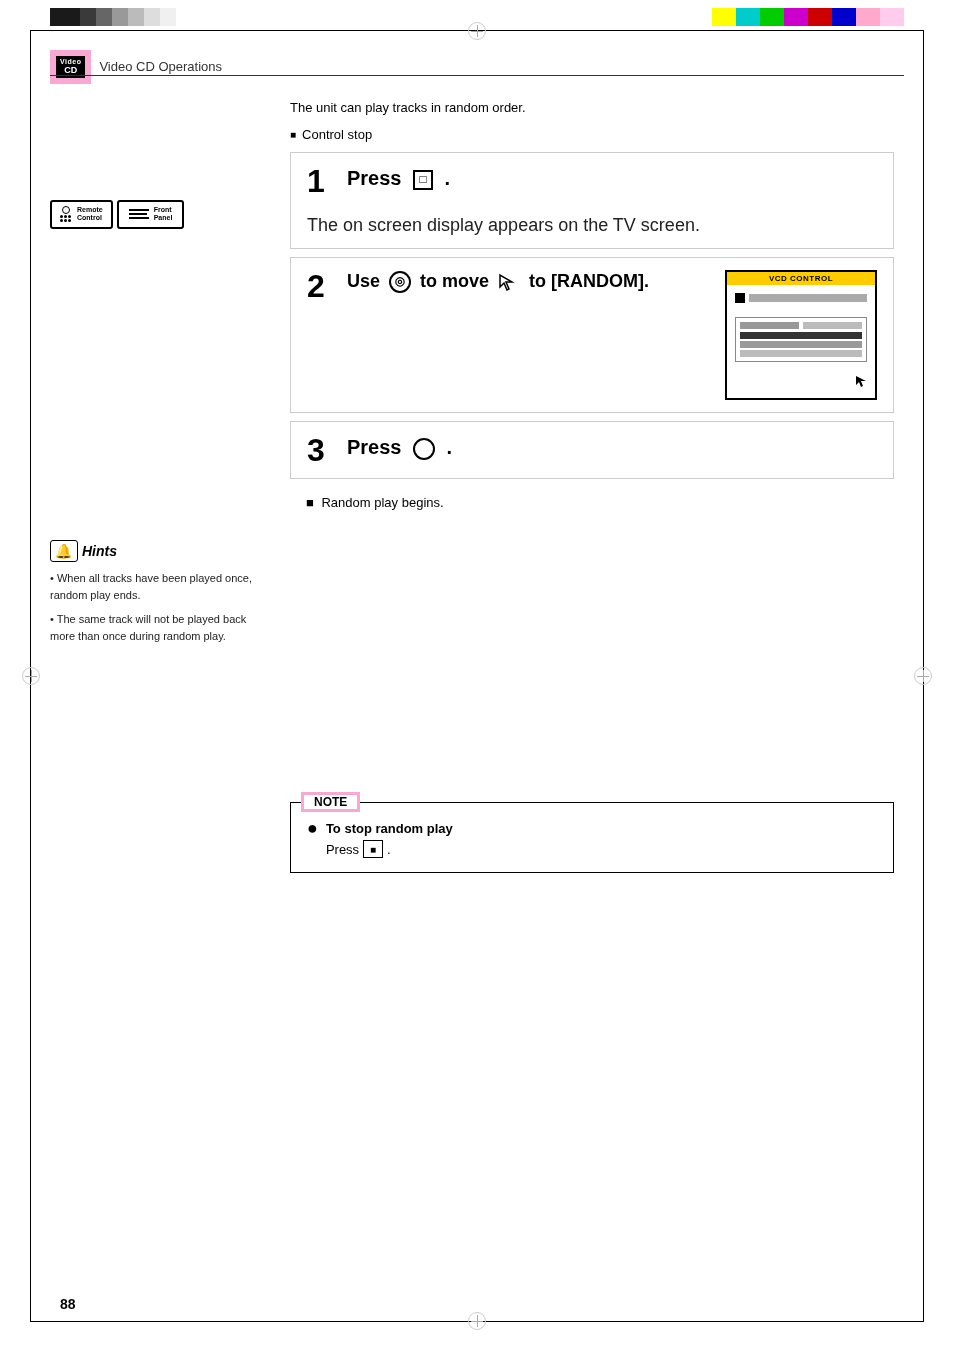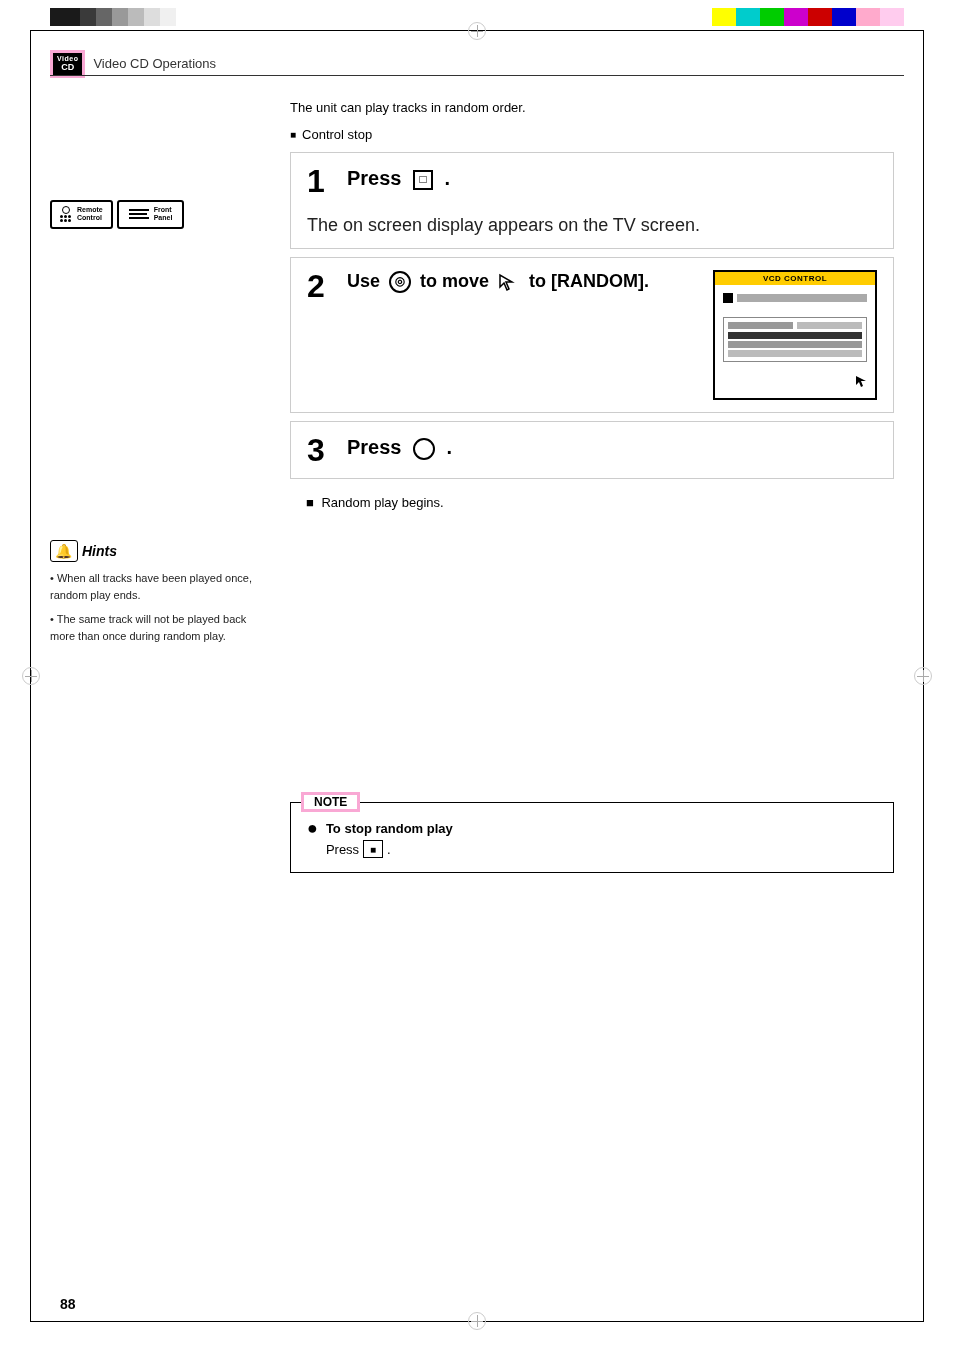--- a/index.html
+++ b/index.html
@@ -101,21 +101,21 @@
       display: flex;
       align-items: center;
       gap: 8px;
     }
     .vcd-badge {
       background: #000;
       color: #fff;
       font-size: 9px;
       font-weight: bold;
       padding: 2px 4px;
-      border: 3px solid #f9a8d4;
+      border: 6px solid #f9a8d4;
       display: flex;
       flex-direction: column;
       align-items: center;
       line-height: 1.1;
     }
     .vcd-badge .video-text {
       font-size: 7px;
       letter-spacing: 0.5px;
     }
     .vcd-badge .cd-text {
@@ -302,21 +302,21 @@
     .step2-inner {
       display: flex;
       align-items: flex-start;
       gap: 10px;
       flex: 1;
     }
 
     
     .vcd-control-panel {
       border: 2px solid #000;
-      width: 164px;
+      width: 152px;
       min-height: 130px;
       position: relative;
       flex-shrink: 0;
     }
     .vcd-control-header {
       background: #ffcc00;
       text-align: center;
       font-size: 8px;
       font-weight: bold;
       padding: 2px;

